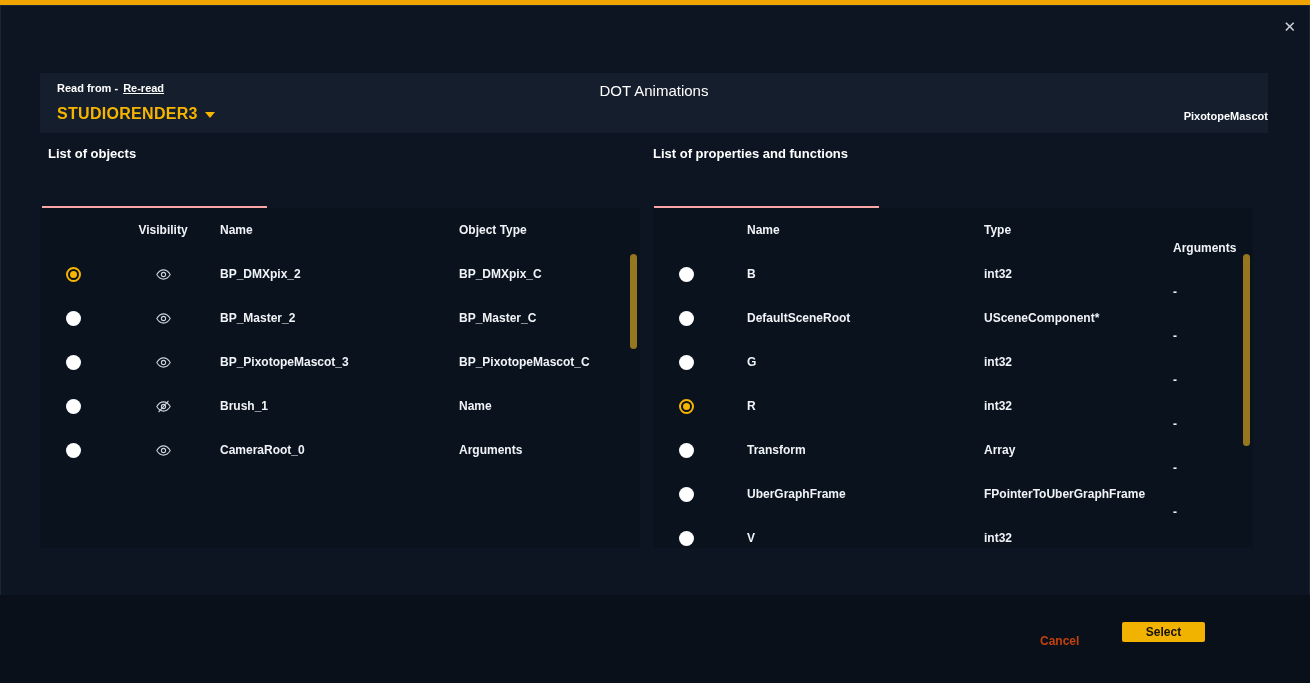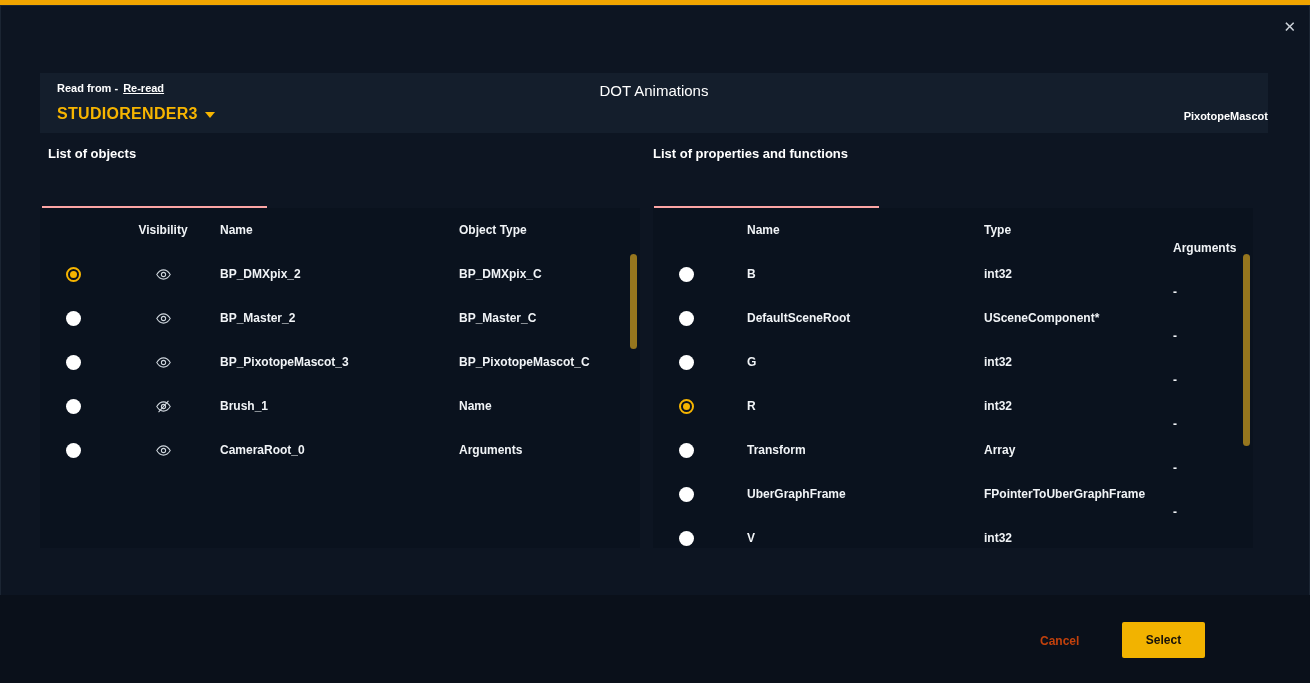--- a/index.html
+++ b/index.html
@@ -54,21 +54,21 @@
   .radio.selected .dot{display:block;width:7px;height:7px;border-radius:50%;background:#f7b500;}
 
   .eye{display:inline-flex;cursor:pointer;}
 
   .scrollthumb{position:absolute;width:7px;border-radius:4px;background:#96761e;cursor:pointer;}
   #obj-scroll{right:3px;top:46px;height:95px;}
   #prop-scroll{right:3px;top:46px;height:192px;}
 
   .footerband{position:absolute;left:0;right:0;top:595px;height:88px;background:#0a101a;}
   .cancel{position:absolute;left:1040px;top:634px;font-size:12px;font-weight:bold;color:#c2410c;cursor:pointer;}
-  .select-btn{position:absolute;left:1122px;top:622px;width:83px;height:36px;background:#f2b300;color:#17120a;
+  .select-btn{position:absolute;left:1122px;top:622px;width:83px;height:20px;background:#f2b300;color:#17120a;
     font-weight:bold;font-size:12px;border:none;border-radius:2px;cursor:pointer;font-family:inherit;}
 </style>
 </head>
 <body>
 
 <div class="topbar"></div>
 <div class="frame"></div>
 
 <span class="close">✕</span>
 

